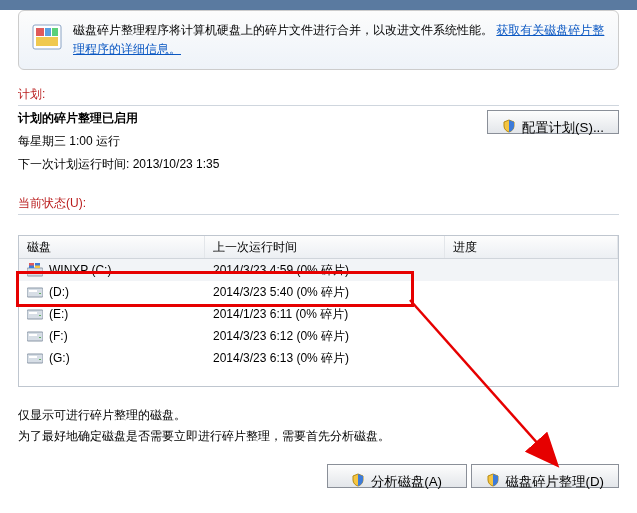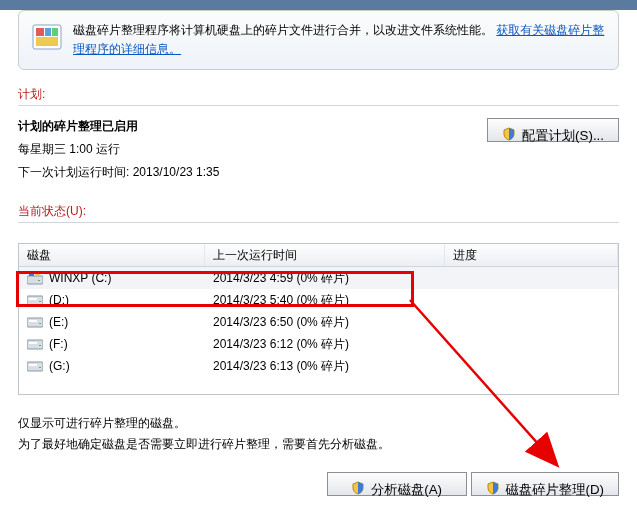--- a/index.html
+++ b/index.html
@@ -13,21 +13,21 @@
   .winbtn.close{width:48px;background:linear-gradient(to bottom,#e57373,#c93b3b);color:#fff;}
   .winbtn svg{width:11px;height:11px;}
   
   .banner{display:flex;align-items:flex-start;margin:10px 18px 0 18px;border:1px solid #ccc;border-radius:6px;padding:10px 12px;background:linear-gradient(to bottom,#fcfcfc,#eef3f9);}
   .banner .bicon{width:32px;height:32px;margin-right:10px;flex:0 0 auto;}
   .banner .btxt{line-height:1.6;}
   .banner a{color:#0a57c2;text-decoration:underline;cursor:pointer;}
   .body{padding:0 18px;}
   .section-label{margin-top:16px;color:#b91c1c;}
   .hr{height:1px;background:#cfd6de;margin-top:2px;}
-  .schedule-row{display:flex;align-items:flex-start;margin-top:12px;}
+  .schedule-row{display:flex;align-items:flex-start;margin-top:4px;}
   .schedule-left{flex:1;}
   .sched-title{font-weight:bold;margin-bottom:6px;}
   .sched-line{margin-bottom:6px;}
   .btn{display:inline-flex;align-items:flex-start;justify-content:center;height:24px;padding:8px 14px;border:1px solid #8a8f98;border-radius:0;background:linear-gradient(to bottom,#fdfdfd,#e3e6ea);cursor:default;min-width:120px;box-sizing:border-box;}
   .btn .shield{margin-right:6px;}
   .shield{width:14px;height:14px;display:inline-block;}
   .status-wrap{margin-top:12px;}
   .table-frame{margin-top:20px;border:1px solid #bfc6cf;background:#fff;height:150px;overflow:hidden;}
   .thead{display:flex;height:22px;background:linear-gradient(to bottom,#fdfdfd,#eceff3);border-bottom:1px solid #d0d5db;font-weight:normal;}
   .th{display:flex;align-items:center;padding:0 8px;border-right:1px solid #e3e6ea;box-sizing:border-box;}
@@ -130,21 +130,21 @@
             </div>
             <div class="trow">
               <div class="td c1">
                 <span class="dicon"><svg viewBox="0 0 16 14">
                     <rect x="0" y="3" width="16" height="9" rx="1" fill="#d7dee6" stroke="#8a97a6"></rect>
                     <rect x="2" y="5" width="8" height="2" fill="#fff"></rect>
                     <rect x="12" y="8" width="2" height="1" fill="#5fae5f"></rect>
                   </svg></span>
                 <span>(E:)</span>
               </div>
-              <div class="td c2">2014/3/23 6:50 (0% 碎片)</div>
+              <div class="td c2">2014/1/23 6:11 (0% 碎片)</div>
               <div class="td c3"></div>
             </div>
             <div class="trow">
               <div class="td c1">
                 <span class="dicon"><svg viewBox="0 0 16 14">
                     <rect x="0" y="3" width="16" height="9" rx="1" fill="#d7dee6" stroke="#8a97a6"></rect>
                     <rect x="2" y="5" width="8" height="2" fill="#fff"></rect>
                     <rect x="12" y="8" width="2" height="1" fill="#5fae5f"></rect>
                   </svg></span>
                 <span>(F:)</span>

